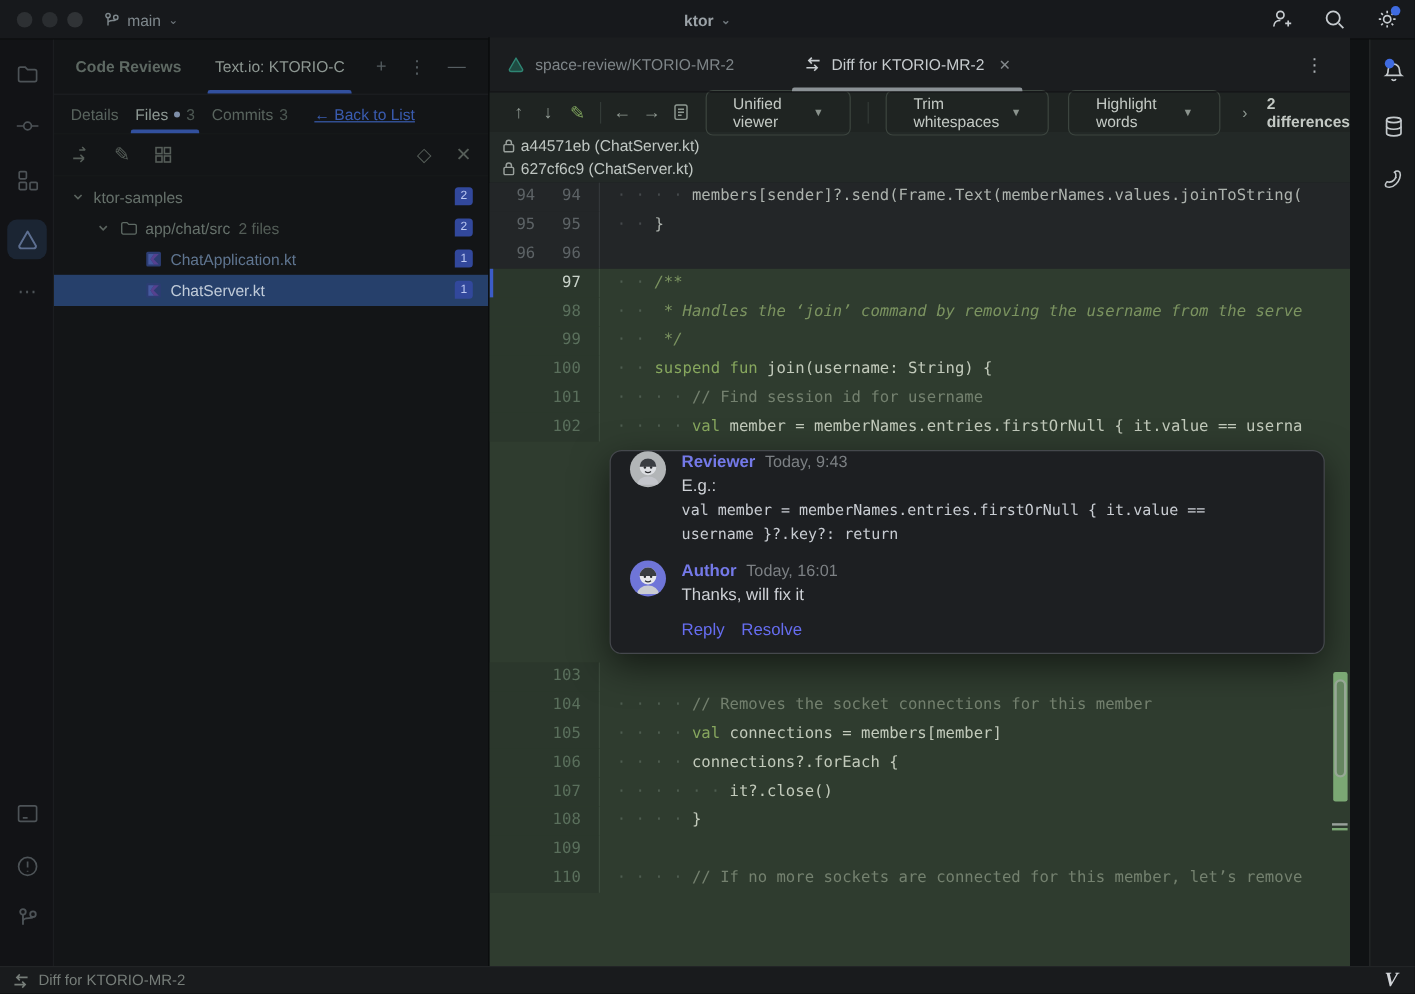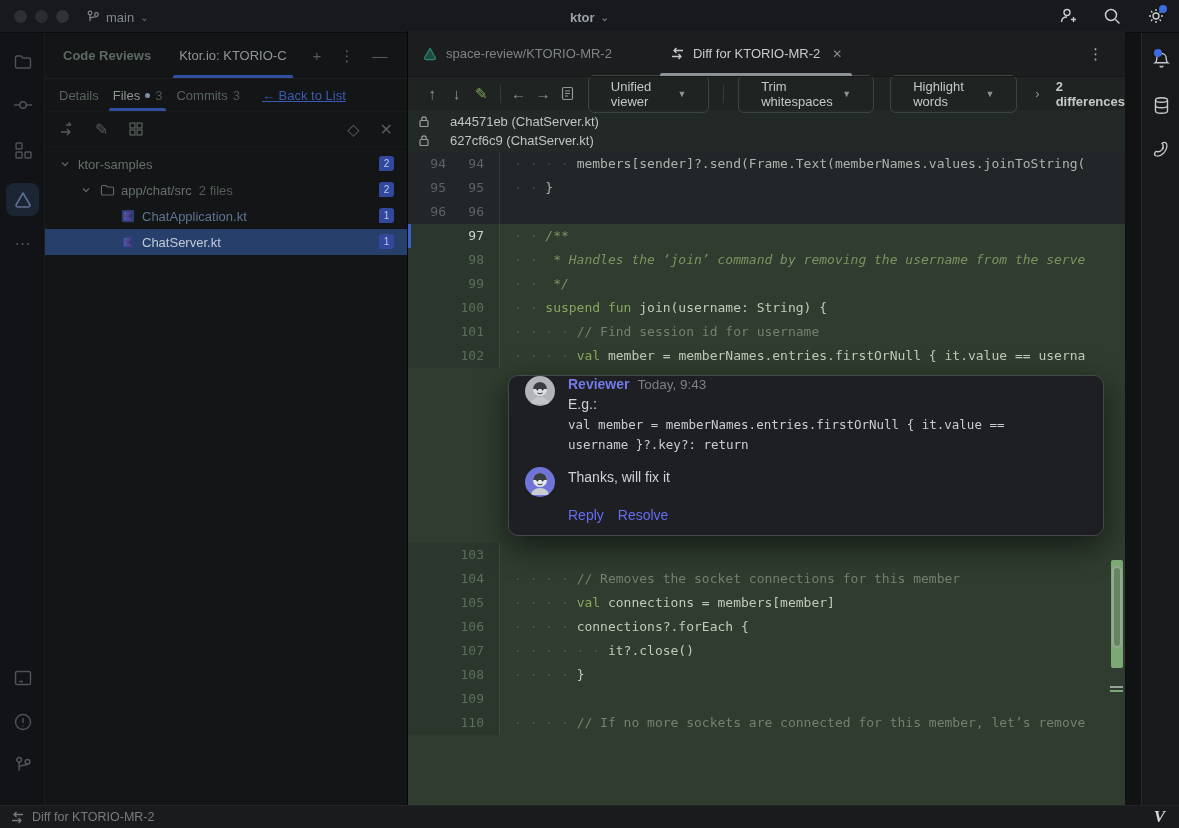--- a/index.html
+++ b/index.html
@@ -66,21 +66,21 @@
   .diff-toolbar { height:33px; display:flex; align-items:center; background:#1f2422; font-size:13px; color:#8f9992; padding-left:12px; gap:0; }
   .dt-ic { width:32px; display:flex; justify-content:center; font-size:15px; }
   .dt-ic.pencil { color:#7fa35d; }
   .dt-sep { width:1px; height:18px; background:#333b37; margin:0 6px; }
   .dropdown { display:flex; align-items:center; gap:8px; border:1px solid #3c453f; border-radius:6px; padding:3px 22px; margin:0 8px; color:#c3c9c4; }
   .dropdown .dd-caret { color:#8a938d; font-size:9px; }
   .dt-chev { color:#8f9992; margin:0 10px; }
   .diff-count { color:#c3c9c4; font-weight:bold; margin-left:6px; }
 
   .commit-lines { background:#232927; padding:2px 0 2px 10px; }
-  .commit-line { height:19px; display:flex; align-items:center; gap:20px; color:#bfc6c2; font-size:13px; }
+  .commit-line { height:19px; display:flex; align-items:center; gap:4px; color:#bfc6c2; font-size:13px; }
 
   .code-area { position:relative; height:653px; background:#232628; overflow:hidden; }
   .code-block.ctx { background:#232628; }
   .code-block.added { background:#2f3c2f; min-height:581px; }
   .crow { position:relative; display:flex; height:24px; line-height:24px; font-family:"DejaVu Sans Mono", monospace; font-size:13px; }
   .crow .lns { width:92px; flex:none; display:flex; }
   .ctx .crow .lns { background:#232628; border-right:1px solid #33373a; }
   .added .crow .lns { background:#2b372c; border-right:1px solid #3c4b3d; }
   .ln { width:38px; text-align:right; }
   .ctx .ln { color:#5d6366; }
@@ -226,21 +226,21 @@
         </svg>
     </span>
   </nav>
 
   <aside class="review-panel">
     <div class="panel-tabs">
       <span class="ptab one">
           <span>Code Reviews</span>
         </span>
       <span class="ptab two">
-          <span>Ktor.io: KTORIO-C</span>
+          <span>Text.io: KTORIO-C</span>
           <span class="tab-underline"></span>
         </span>
       <span class="ptab-icons">
         <span>+</span>
         <span>⋮</span>
         <span>—</span>
       </span>
     </div>
     <div class="subtabs">
       <span class="stab">
@@ -501,20 +501,24 @@
                   <svg width="30" height="30" viewBox="0 0 30 30">
                     <circle cx="15" cy="13" r="7" fill="#e7e8ec"></circle>
                     <path d="M8 13 a7 7 0 0 1 14 0" fill="#3a3d42"></path>
                     <circle cx="12.4" cy="13.6" r="1" fill="#2c2e32"></circle>
                     <circle cx="17.6" cy="13.6" r="1" fill="#2c2e32"></circle>
                     <path d="M12.5 17 q2.5 1.8 5 0" stroke="#2c2e32" stroke-width="1" fill="none"></path>
                     <path d="M6 28 a9 7 0 0 1 18 0" fill="#caccd2"></path>
                   </svg>
                 </span>
                 <div class="msg-body">
+                  <div class="msg-head">
+                    <span class="msg-author">Author</span>
+                    <span class="msg-time">Today, 16:01</span>
+                  </div>
                   <div class="msg-text">Thanks, will fix it</div>
                 </div>
               </div>
             </div>
         <div class="popup-actions">
               <a href="#">Reply</a>
               <a href="#">Resolve</a>
             </div>
           </div>
 

